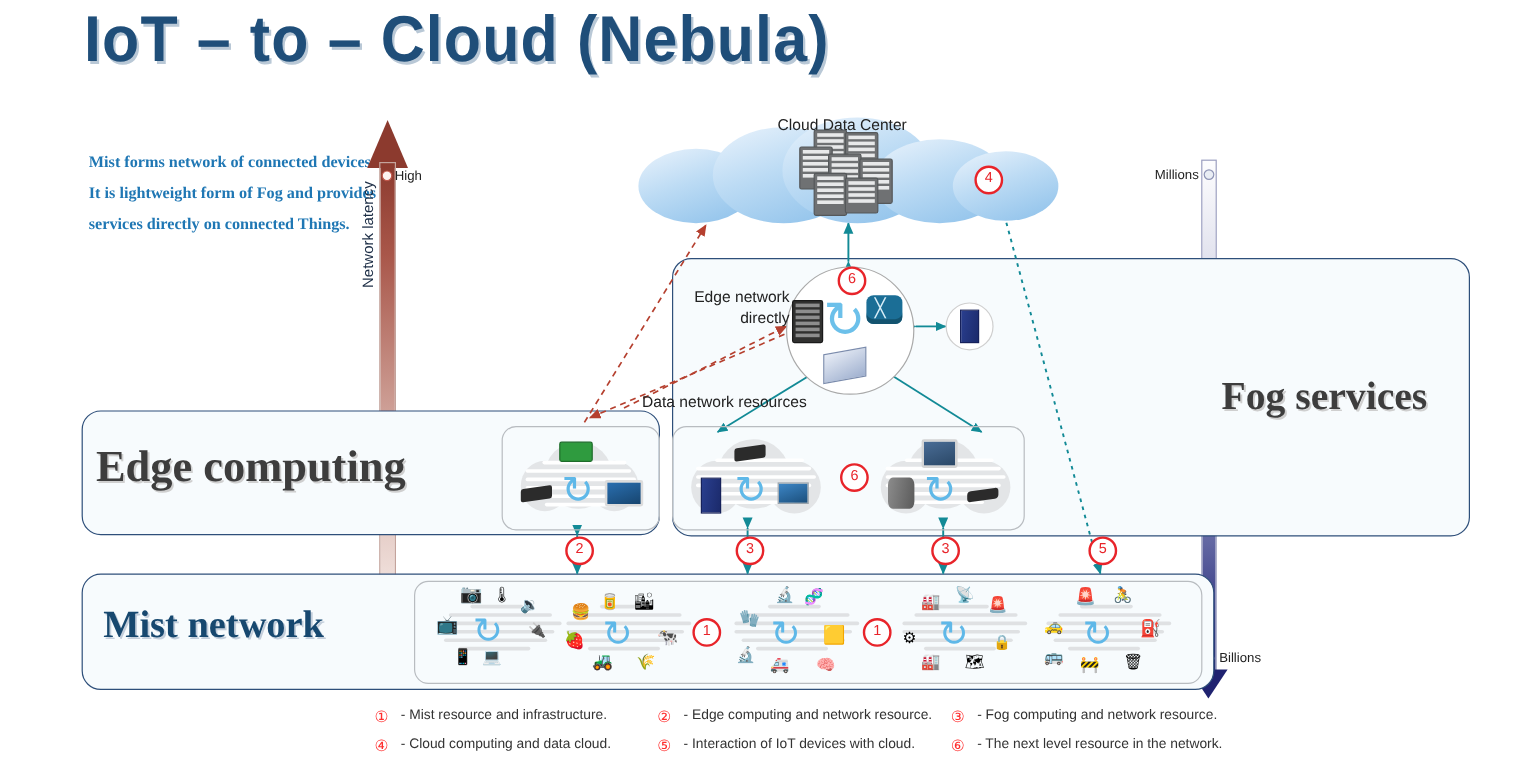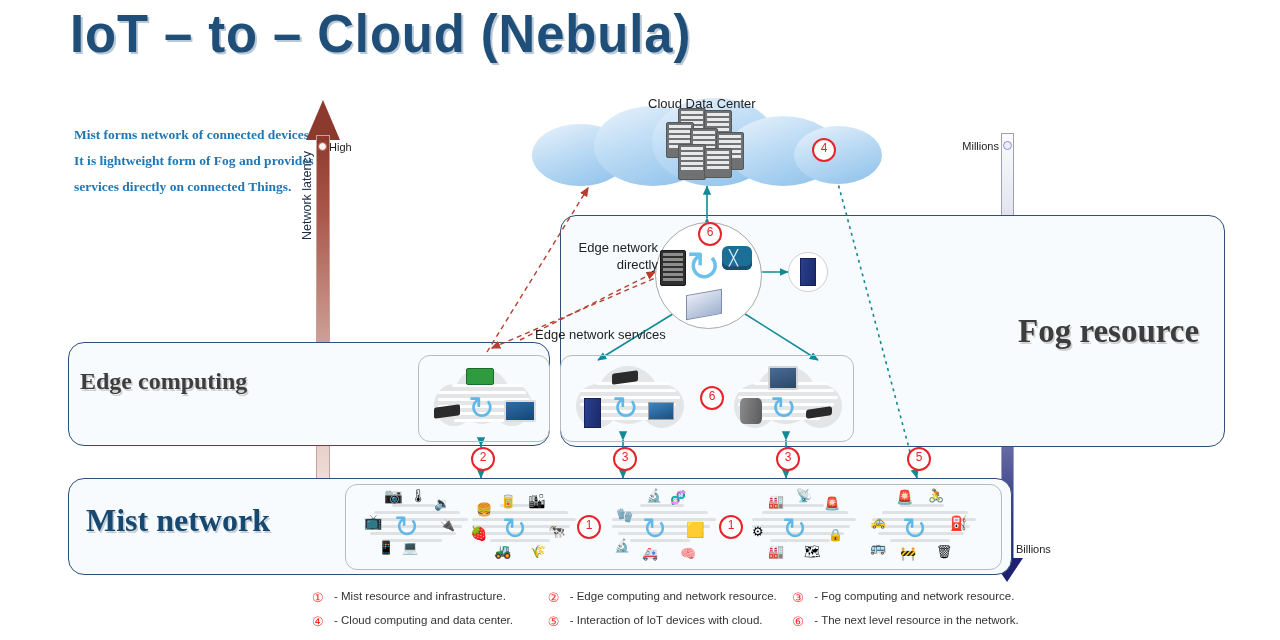--- a/index.html
+++ b/index.html
@@ -64,21 +64,21 @@
   
   .band{
     border:1.4px solid #2e4f7a;border-radius:16px;
     background:#f7fbfd;box-sizing:border-box;
   }
   #band-fog{left:560px;top:215px;width:665px;height:232px;}
   #band-edge{left:68px;top:342px;width:482px;height:104px;}
   #band-mist{left:68px;top:478px;width:944px;height:97px;}
 
   .band-title{font-family:"Liberation Serif",serif;font-weight:bold;white-space:nowrap;}
-  #t-edge{left:80px;top:368px;font-size:24px;color:#3d3d3d;
+  #t-edge{left:80px;top:368px;font-size:37px;color:#3d3d3d;
           text-shadow:1.5px 1.5px 0 #cfcfcf;}
   #t-mist{left:86px;top:502px;font-size:32px;color:#17486f;
           text-shadow:1.5px 1.5px 0 #c3cedb;}
   #t-fog{left:1018px;top:313px;font-size:33px;color:#3d3d3d;
          text-shadow:1.5px 1.5px 0 #cfcfcf;}
 
   
   #cloudgrp{left:532px;top:92px;width:350px;height:105px;}
   .cloud{position:absolute;border-radius:50%;
          background:linear-gradient(160deg,#eaf3fc 0%,#bcdbf4 45%,#8cc0ea 100%);}
@@ -156,21 +156,21 @@
 <div class="abs axdot" style="left:1003px;top:345px;border:1.6px solid #8f95b6;background:#e9edf4;"></div>
 <div class="abs axlabel" style="left:947px;top:344px;text-align:right;width:52px;">Millions</div>
 
 <div class="abs axdot" style="left:1003px;top:544px;border:1.6px solid #8f95b6;background:#e9edf4;"></div>
 <div class="abs axlabel" style="left:1016px;top:543px;">Billions</div>
 
 <div class="abs band" id="band-fog"></div>
 <div class="abs band" id="band-edge"></div>
 <div class="abs band" id="band-mist"></div>
 
-<div class="abs band-title" id="t-fog">Fog resource</div>
+<div class="abs band-title" id="t-fog">Fog services</div>
 <div class="abs band-title" id="t-edge">Edge computing</div>
 <div class="abs band-title" id="t-mist">Mist network</div>
 
 <svg class="abs" width="1280" height="640" style="left:0;top:0;pointer-events:none;">
   <defs>
     <marker id="ar-teal" markerWidth="8" markerHeight="8" refX="6" refY="3" orient="auto">
       <path d="M0,0 L7,3 L0,6 z" fill="#128a96"></path>
     </marker>
     <marker id="ar-teal-s" markerWidth="7" markerHeight="7" refX="5.5" refY="2.6" orient="auto">
       <path d="M0,0 L6,2.6 L0,5.2 z" fill="#128a96"></path>
@@ -289,21 +289,21 @@
             box-shadow:inset 0 -4px 0 #13536f;"></div>
 <div class="abs" style="left:729px;top:249px;font-size:15px;color:#d9eef8;line-height:17px;">╳</div>
 
 <div class="abs" style="left:686px;top:292px;width:34px;height:23px;background:linear-gradient(160deg,#e8edf6,#9fb0cf);
             border:1px solid #7b8cad;transform:skewY(-10deg);"></div>
 
 <div class="abs" style="left:788px;top:252px;width:38px;height:38px;border-radius:50%;border:1px solid #cfcfcf;background:#fff;"></div>
 <div class="abs" style="left:800px;top:258px;width:14px;height:26px;background:linear-gradient(100deg,#2a3f8f,#1b2a6b);
             border:1px solid #16215a;"></div>
 
-<div class="abs" id="edge-res-label">Edge network services</div>
+<div class="abs" id="edge-res-label">Data network resources</div>
 
 <div class="abs grpbox" style="left:418px;top:355px;width:130px;height:85px;"></div>
 <div class="abs mini-wrap" style="left:428px;top:362px;width:110px;height:70px;">
   <div class="mini-cloud" style="left:6px;top:22px;width:40px;height:42px;"></div>
   <div class="mini-cloud" style="left:26px;top:6px;width:56px;height:56px;"></div>
   <div class="mini-cloud" style="left:64px;top:22px;width:40px;height:42px;"></div>
   <div class="mini-stripes" style="left:10px;top:22px;width:92px;">
     <i style="width:70px;margin-left:14px;"></i>
       <i style="width:88px;"></i>
       <i style="width:92px;"></i>
@@ -474,21 +474,21 @@
       <span class="lg-t">- Edge computing and network resource.</span>
     </div>
     <div class="lg-item c3">
       <span class="lg-n">③</span>
       <span class="lg-t">- Fog computing and network resource.</span>
     </div>
   </div>
   <div class="lg-row">
     <div class="lg-item c1">
       <span class="lg-n">④</span>
-      <span class="lg-t">- Cloud computing and data center.</span>
+      <span class="lg-t">- Cloud computing and data cloud.</span>
     </div>
     <div class="lg-item c2">
       <span class="lg-n">⑤</span>
       <span class="lg-t">- Interaction of IoT devices with cloud.</span>
     </div>
     <div class="lg-item c3">
       <span class="lg-n">⑥</span>
       <span class="lg-t">- The next level resource in the network.</span>
     </div>
   </div>

